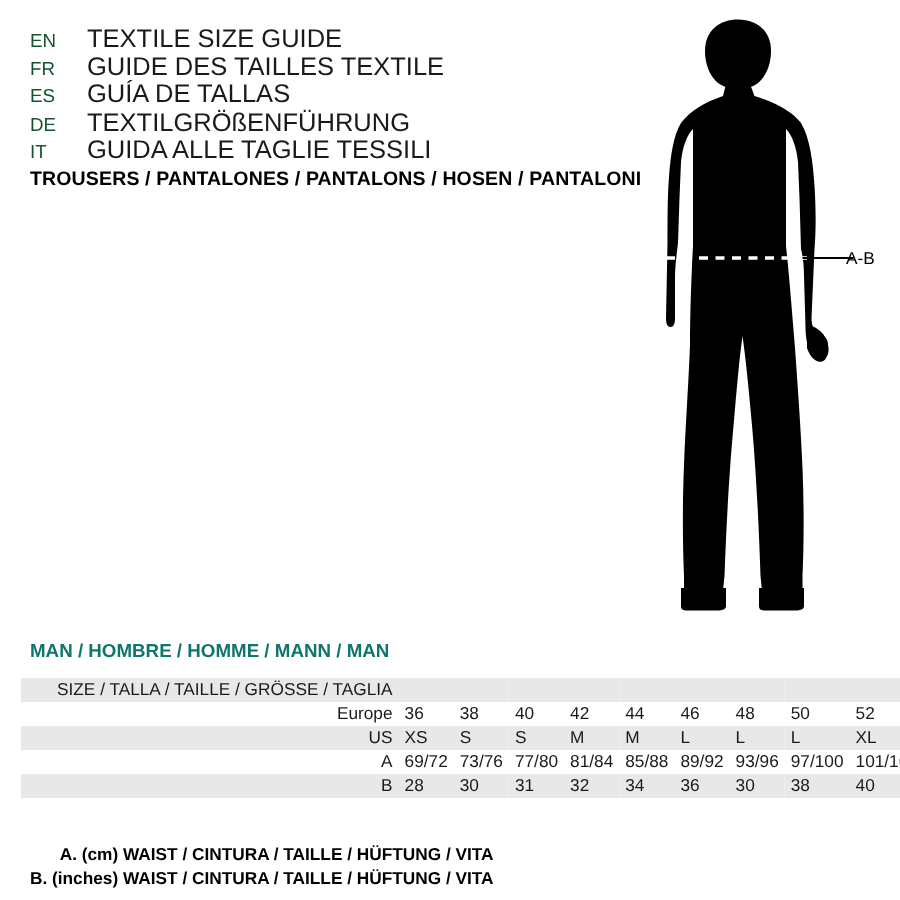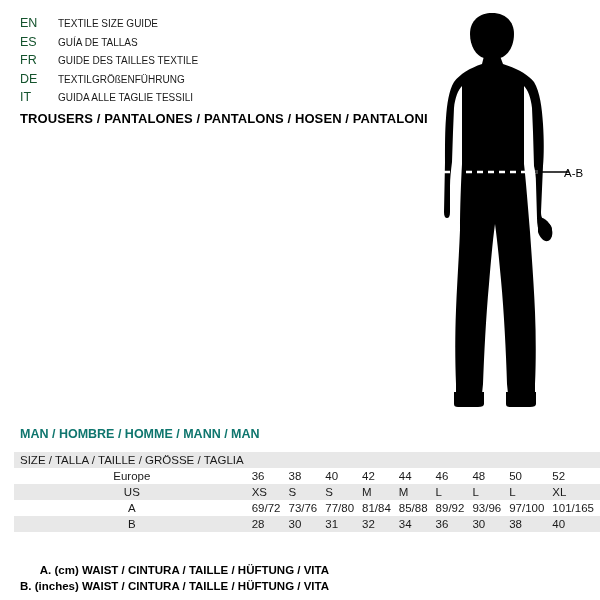--- a/index.html
+++ b/index.html
@@ -33,21 +33,21 @@
     display: flex;
     align-items: baseline;
     height: 18.5px;
   }
   .lang-code {
     width: 38px;
     font-size: 12.5px;
     color: #14532d;
   }
   .lang-title {
-    font-size: 10px;
+    font-size: 17px;
     color: #1a1a1a;
     white-space: nowrap;
   }
 
   
   .section-title {
     position: absolute;
     left: 20px;
     top: 111px;
     font-size: 13px;
@@ -102,22 +102,22 @@
     white-space: nowrap;
   }
   table.size-table tr.shaded {
     background: #e8e8e8;
   }
   table.size-table tr.plain {
     background: #ffffff;
   }
   table.size-table td.label-cell {
     width: 92px;
-    text-align: center;
-    padding-left: 6px;
+    text-align: right;
+    padding-left: 24px;
   }
   table.size-table td.val {
     text-align: left;
     width: 40px;
   }
 
   
   .footnotes {
     position: absolute;
     left: 20px;
@@ -136,26 +136,26 @@
 <body>
 
 <div class="page">
 
   <div class="lang-block">
     <div class="lang-row">
       <span class="lang-code">EN</span>
       <span class="lang-title">TEXTILE SIZE GUIDE</span>
     </div>
     <div class="lang-row">
+      <span class="lang-code">FR</span>
+      <span class="lang-title">GUIDE DES TAILLES TEXTILE</span>
+    </div>
+    <div class="lang-row">
       <span class="lang-code">ES</span>
       <span class="lang-title">GUÍA DE TALLAS</span>
-    </div>
-    <div class="lang-row">
-      <span class="lang-code">FR</span>
-      <span class="lang-title">GUIDE DES TAILLES TEXTILE</span>
     </div>
     <div class="lang-row">
       <span class="lang-code">DE</span>
       <span class="lang-title">TEXTILGRÖßENFÜHRUNG</span>
     </div>
     <div class="lang-row">
       <span class="lang-code">IT</span>
       <span class="lang-title">GUIDA ALLE TAGLIE TESSILI</span>
     </div>
   </div>

